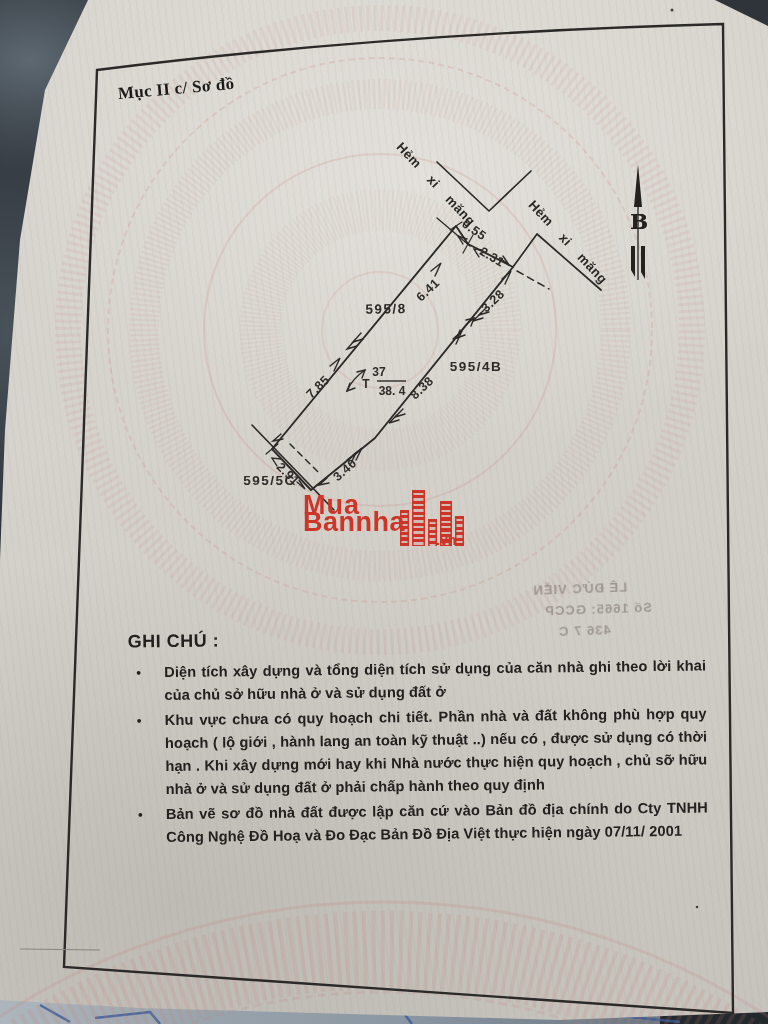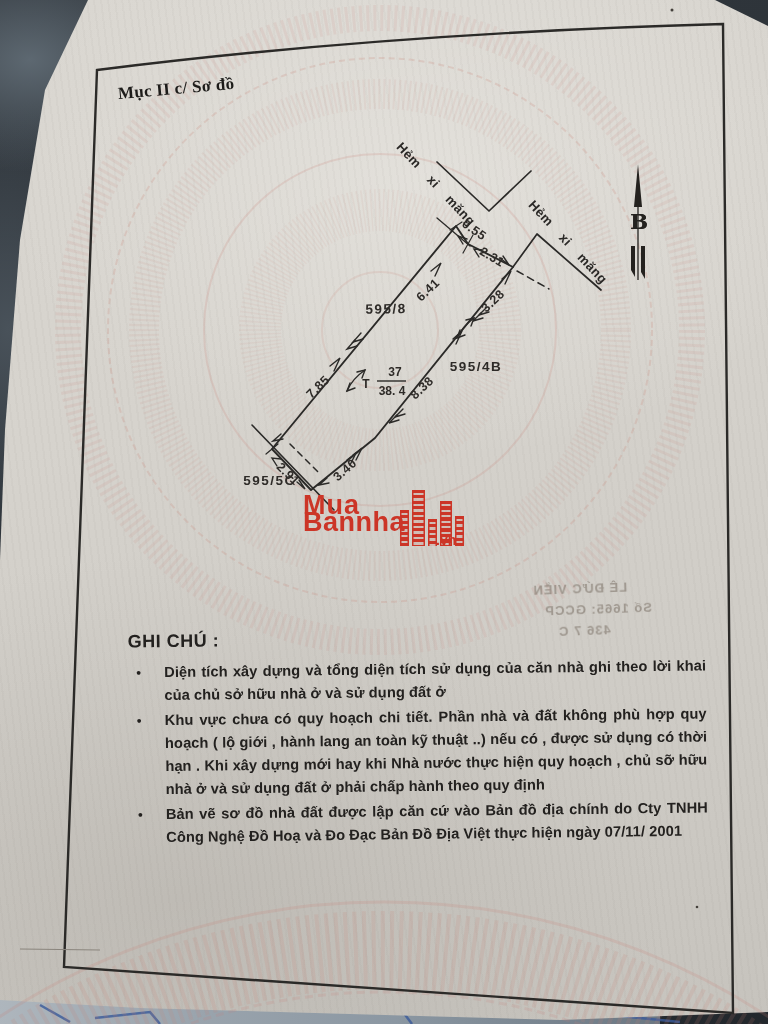--- a/index.html
+++ b/index.html
@@ -164,21 +164,21 @@
   <div class="dl" style="left:318px;top:387px;transform:translate(-50%,-50%) rotate(-44deg);">7.85</div>
   <div class="dl" style="left:422px;top:388px;transform:translate(-50%,-50%) rotate(-44deg);">8.38</div>
   <div class="dl" style="left:345px;top:470px;transform:translate(-50%,-50%) rotate(-41deg);">3.40</div>
   <div class="dl" style="left:288px;top:474px;transform:translate(-50%,-50%) rotate(44deg);">2.91</div>
 
   <div class="dl parcel" style="left:386px;top:309px;transform:translate(-50%,-50%) rotate(-1deg);">595/8</div>
   <div class="dl parcel" style="left:476px;top:366px;transform:translate(-50%,-50%);">595/4B</div>
   <div class="dl parcel" style="left:252px;top:480px;transform:translate(-50%,-50%);padding-left:35px;">595/5C</div>
 
   <div class="frac" style="left:366px;top:384px;transform:translate(-50%,-50%);">T</div>
-  <div class="frac" style="left:395px;top:372px;transform:translate(-50%,-50%);">37</div>
+  <div class="frac" style="left:379px;top:372px;transform:translate(-50%,-50%);">37</div>
   <div class="frac" style="left:392px;top:391px;transform:translate(-50%,-50%);">38. 4</div>
 
   <div class="north-b">B</div>
 
   <div class="logo">
     <div class="l1">Mua</div>
     <div class="l2">Bannha</div>
     <div class="tld">.vn</div>
     <div class="towers">
       <div class="tower" style="width:9px;height:36px;"></div>

